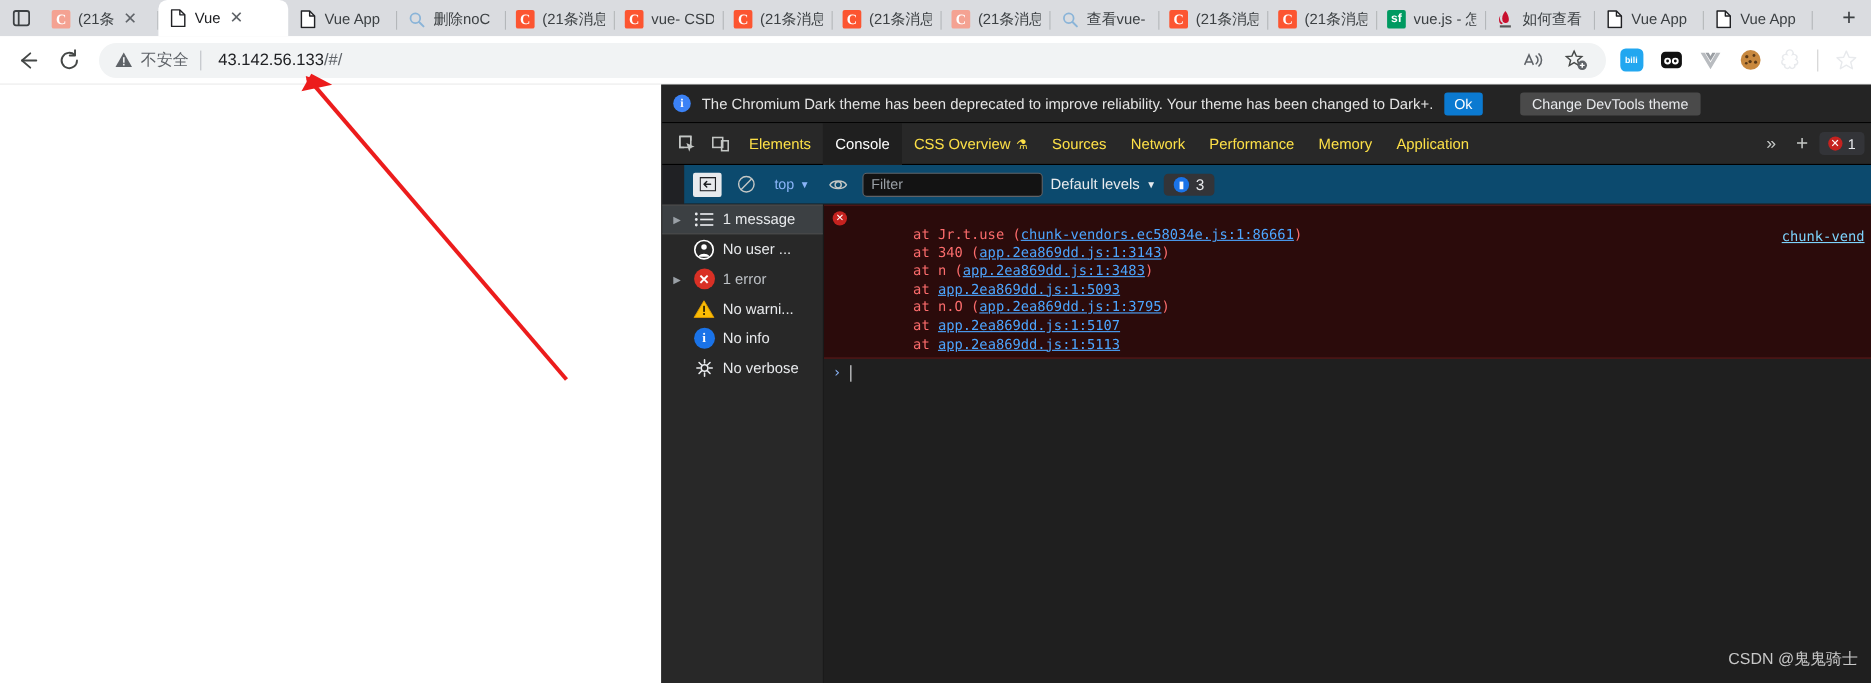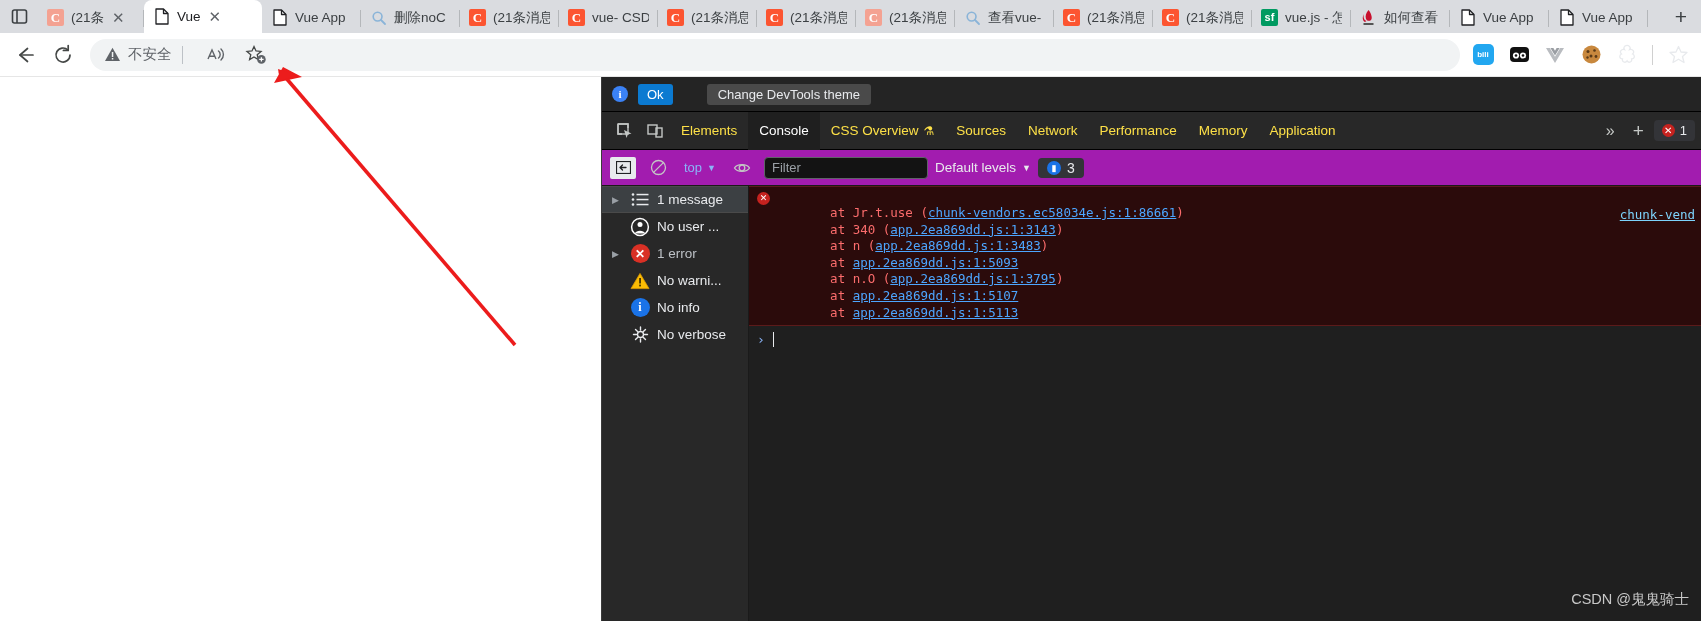--- a/index.html
+++ b/index.html
@@ -112,22 +112,22 @@
   .dt-chev { font-size: 16px; color: #c4c7c5; padding: 0 8px; }
   .dt-plus { font-size: 19px; color: #c4c7c5; padding: 0 10px; font-weight: 300; }
   .dt-errbadge {
     display: flex; align-items: center; gap: 5px; background: #333438; border-radius: 4px;
     padding: 3px 8px; margin-right: 6px; font-size: 13px; color: #e8eaed;
   }
   .dot-red { width: 13px; height: 13px; border-radius: 50%; background: #c5221f; color: #fff;
              font-size: 10px; display: flex; align-items: center; justify-content: center; }
 
   .dt-toolbar {
-    height: 36px; background: #a21caf; display: flex; align-items: center; gap: 7px;
-    padding: 0 8px; flex: none; border-bottom: 1px solid #1a1a1a;
+    height: 36px; background: #0c4a6e; display: flex; align-items: center; gap: 7px;
+    padding: 0 8px; flex: none; border-bottom: 1px solid #1a1a1a; margin-left: 20px;
   }
   .sidebar-toggle {
     width: 26px; height: 22px; background: #e8eaed; color: #202124; border-radius: 2px;
     display: flex; align-items: center; justify-content: center; font-size: 14px; flex: none;
   }
   .ctx-select { display: flex; align-items: center; gap: 5px; color: #8ab4f8; font-size: 13px;
                 padding: 2px 4px; flex: none; }
   .filter-input {
     width: 164px; height: 22px; background: #131313; border: 1px solid #5f6368; border-radius: 4px;
     color: #9aa0a6; font-size: 13px; padding: 0 7px; display: flex; align-items: center; flex: none;
@@ -343,20 +343,21 @@
     <div class="omnibox">
       <div class="omni-warn">
         <svg width="17" height="17" viewBox="0 0 17 17">
           <path d="M8.5 1.8 L16 15 L1 15 Z" fill="#5f6368"></path>
           <rect x="7.8" y="6" width="1.5" height="5" fill="#f1f3f4"></rect>
           <rect x="7.8" y="12" width="1.5" height="1.5" fill="#f1f3f4"></rect>
         </svg>
         <span>不安全</span>
       </div>
       <div class="omni-divider"></div>
+      <div class="omni-url"><span>43.142.56.133</span><span class="dim">/#/</span></div>
       <div class="omni-right">
         <div class="tb-btn">
           <svg width="21" height="21" viewBox="0 0 21 21">
             <path d="M3 15 L7 6 L11 15 M4.4 12.3 L9.6 12.3" fill="none" stroke="#5f6368" stroke-width="1.4"></path>
             <path d="M13.5 7 a4.5 4.5 0 0 1 0 7" fill="none" stroke="#5f6368" stroke-width="1.4" stroke-linecap="round"></path>
             <path d="M16 5 a7.5 7.5 0 0 1 0 11" fill="none" stroke="#5f6368" stroke-width="1.4" stroke-linecap="round"></path>
           </svg>
         </div>
         <div class="tb-btn">
           <svg width="22" height="22" viewBox="0 0 22 22">
@@ -416,20 +417,21 @@
   <svg class="arrow-svg" width="290" height="300" viewBox="0 0 290 300">
     <polygon points="33,12 52,22 24,28" fill="#ec1c1c"></polygon>
     <path d="M30,16 L265,290" stroke="#ec1c1c" stroke-width="3.6" fill="none"></path>
     <path d="M28,14 L46,20 L30,26 Z" fill="#ec1c1c"></path>
   </svg>
 
   <div class="devtools">
 
     <div class="dt-banner">
       <div class="dt-banner-ico">i</div>
+      <div class="dt-banner-text">The Chromium Dark theme has been deprecated to improve reliability. Your theme has been changed to Dark+.</div>
       <div class="dt-btn-ok">Ok</div>
       <div class="dt-btn-grey">Change DevTools theme</div>
     </div>
 
     <div class="dt-tabs">
       <div class="dt-icobtn">
         <svg width="18" height="18" viewBox="0 0 18 18">
           <path d="M2 2 h10 v4 M2 2 v10 h4" fill="none" stroke="#c4c7c5" stroke-width="1.4"></path>
           <rect x="2" y="2" width="10" height="10" fill="none" stroke="#c4c7c5" stroke-width="1.4"></rect>
           <path d="M8 8 L15.5 11.5 L11.8 12.4 L10.6 16 Z" fill="#c4c7c5"></path>

